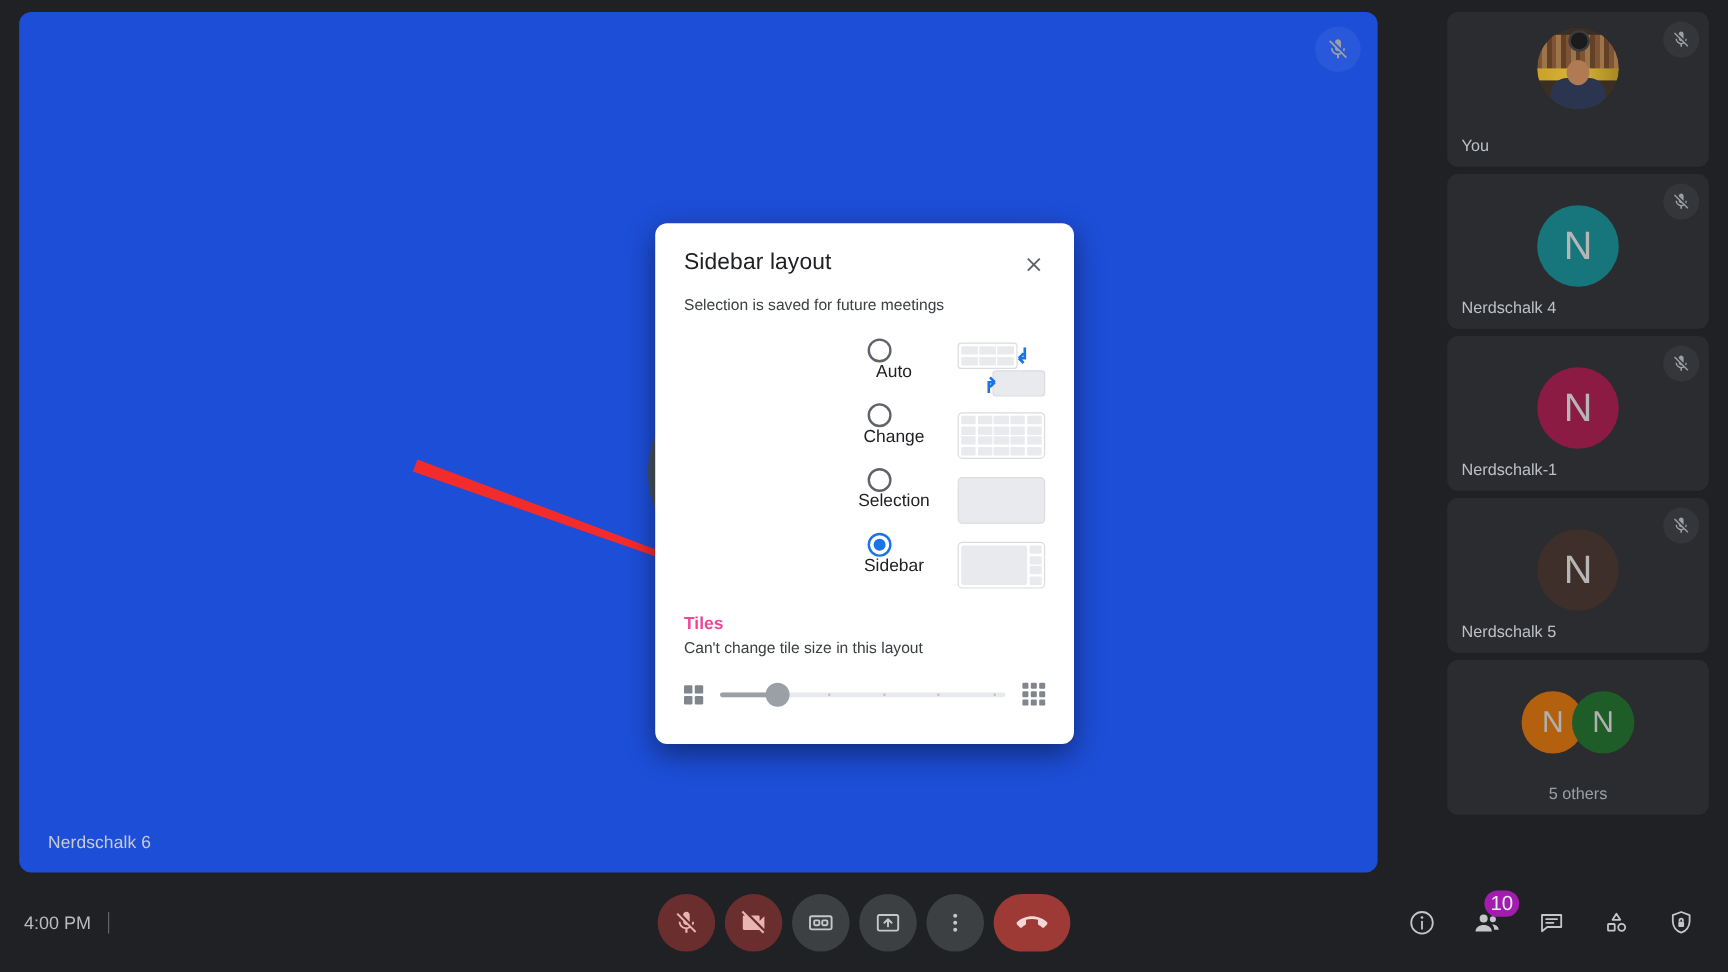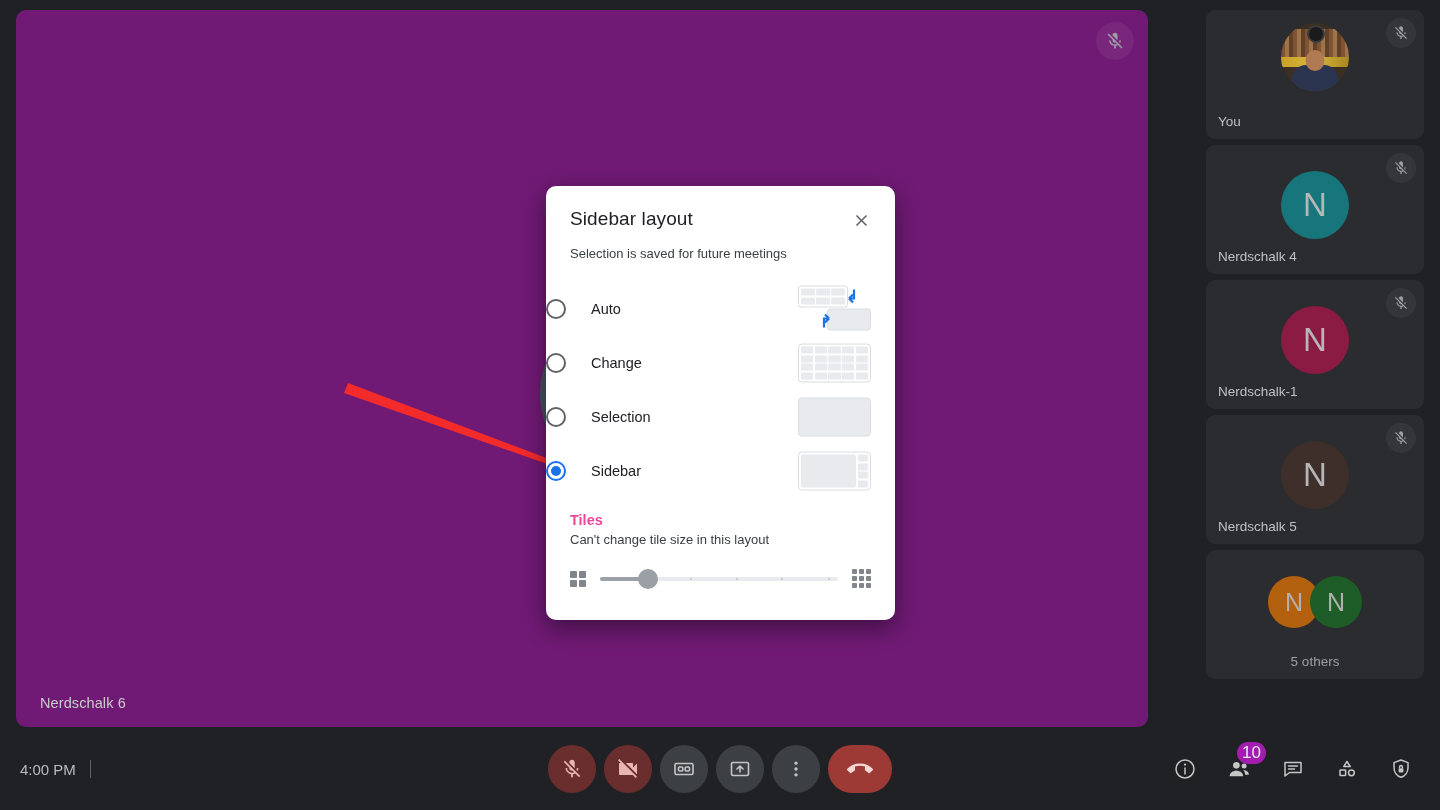--- a/index.html
+++ b/index.html
@@ -8,21 +8,21 @@
     background: #202124;
     font-family: "Liberation Sans", sans-serif;
     overflow: hidden;
   }
   .app { position: relative; width: 1440px; height: 810px; }
 
   
   .stage {
     position: absolute; left: 16px; top: 10px;
     width: 1132px; height: 717px;
-    background: #701a75; border-radius: 10px;
+    background: #1d4ed8; border-radius: 10px;
     overflow: hidden;
   }
   .stage-avatar {
     position: absolute; left: 524px; top: 300px;
     width: 168px; height: 168px; border-radius: 50%;
     background: #47525c;
   }
   .stage-name {
     position: absolute; left: 24px; bottom: 16px;
     color: #c9ccce; font-size: 14.5px; letter-spacing: .1px;
@@ -169,21 +169,21 @@
     width: 28px; height: 28px; border: none; background: none;
     cursor: pointer; display: flex; align-items: center; justify-content: center;
   }
   .dlg-sub {
     position: absolute; left: 24px; top: 60px;
     font-size: 13px; color: #3c4043;
   }
   .options { position: absolute; left: 0; top: 96px; width: 100%; }
   .opt {
     position: relative; display: flex; align-items: center;
-    height: 54px; cursor: pointer;
+    height: 54px; padding-left: 24px; cursor: pointer; flex-direction: column;
   }
   .radio {
     width: 20px; height: 20px; border-radius: 50%;
     border: 2px solid #5f6368; flex: none;
   }
   .radio.on { border-color: #1a73e8; position: relative; }
   .radio.on::after {
     content: ""; position: absolute; left: 50%; top: 50%;
     transform: translate(-50%,-50%);
     width: 10px; height: 10px; border-radius: 50%; background: #1a73e8;

